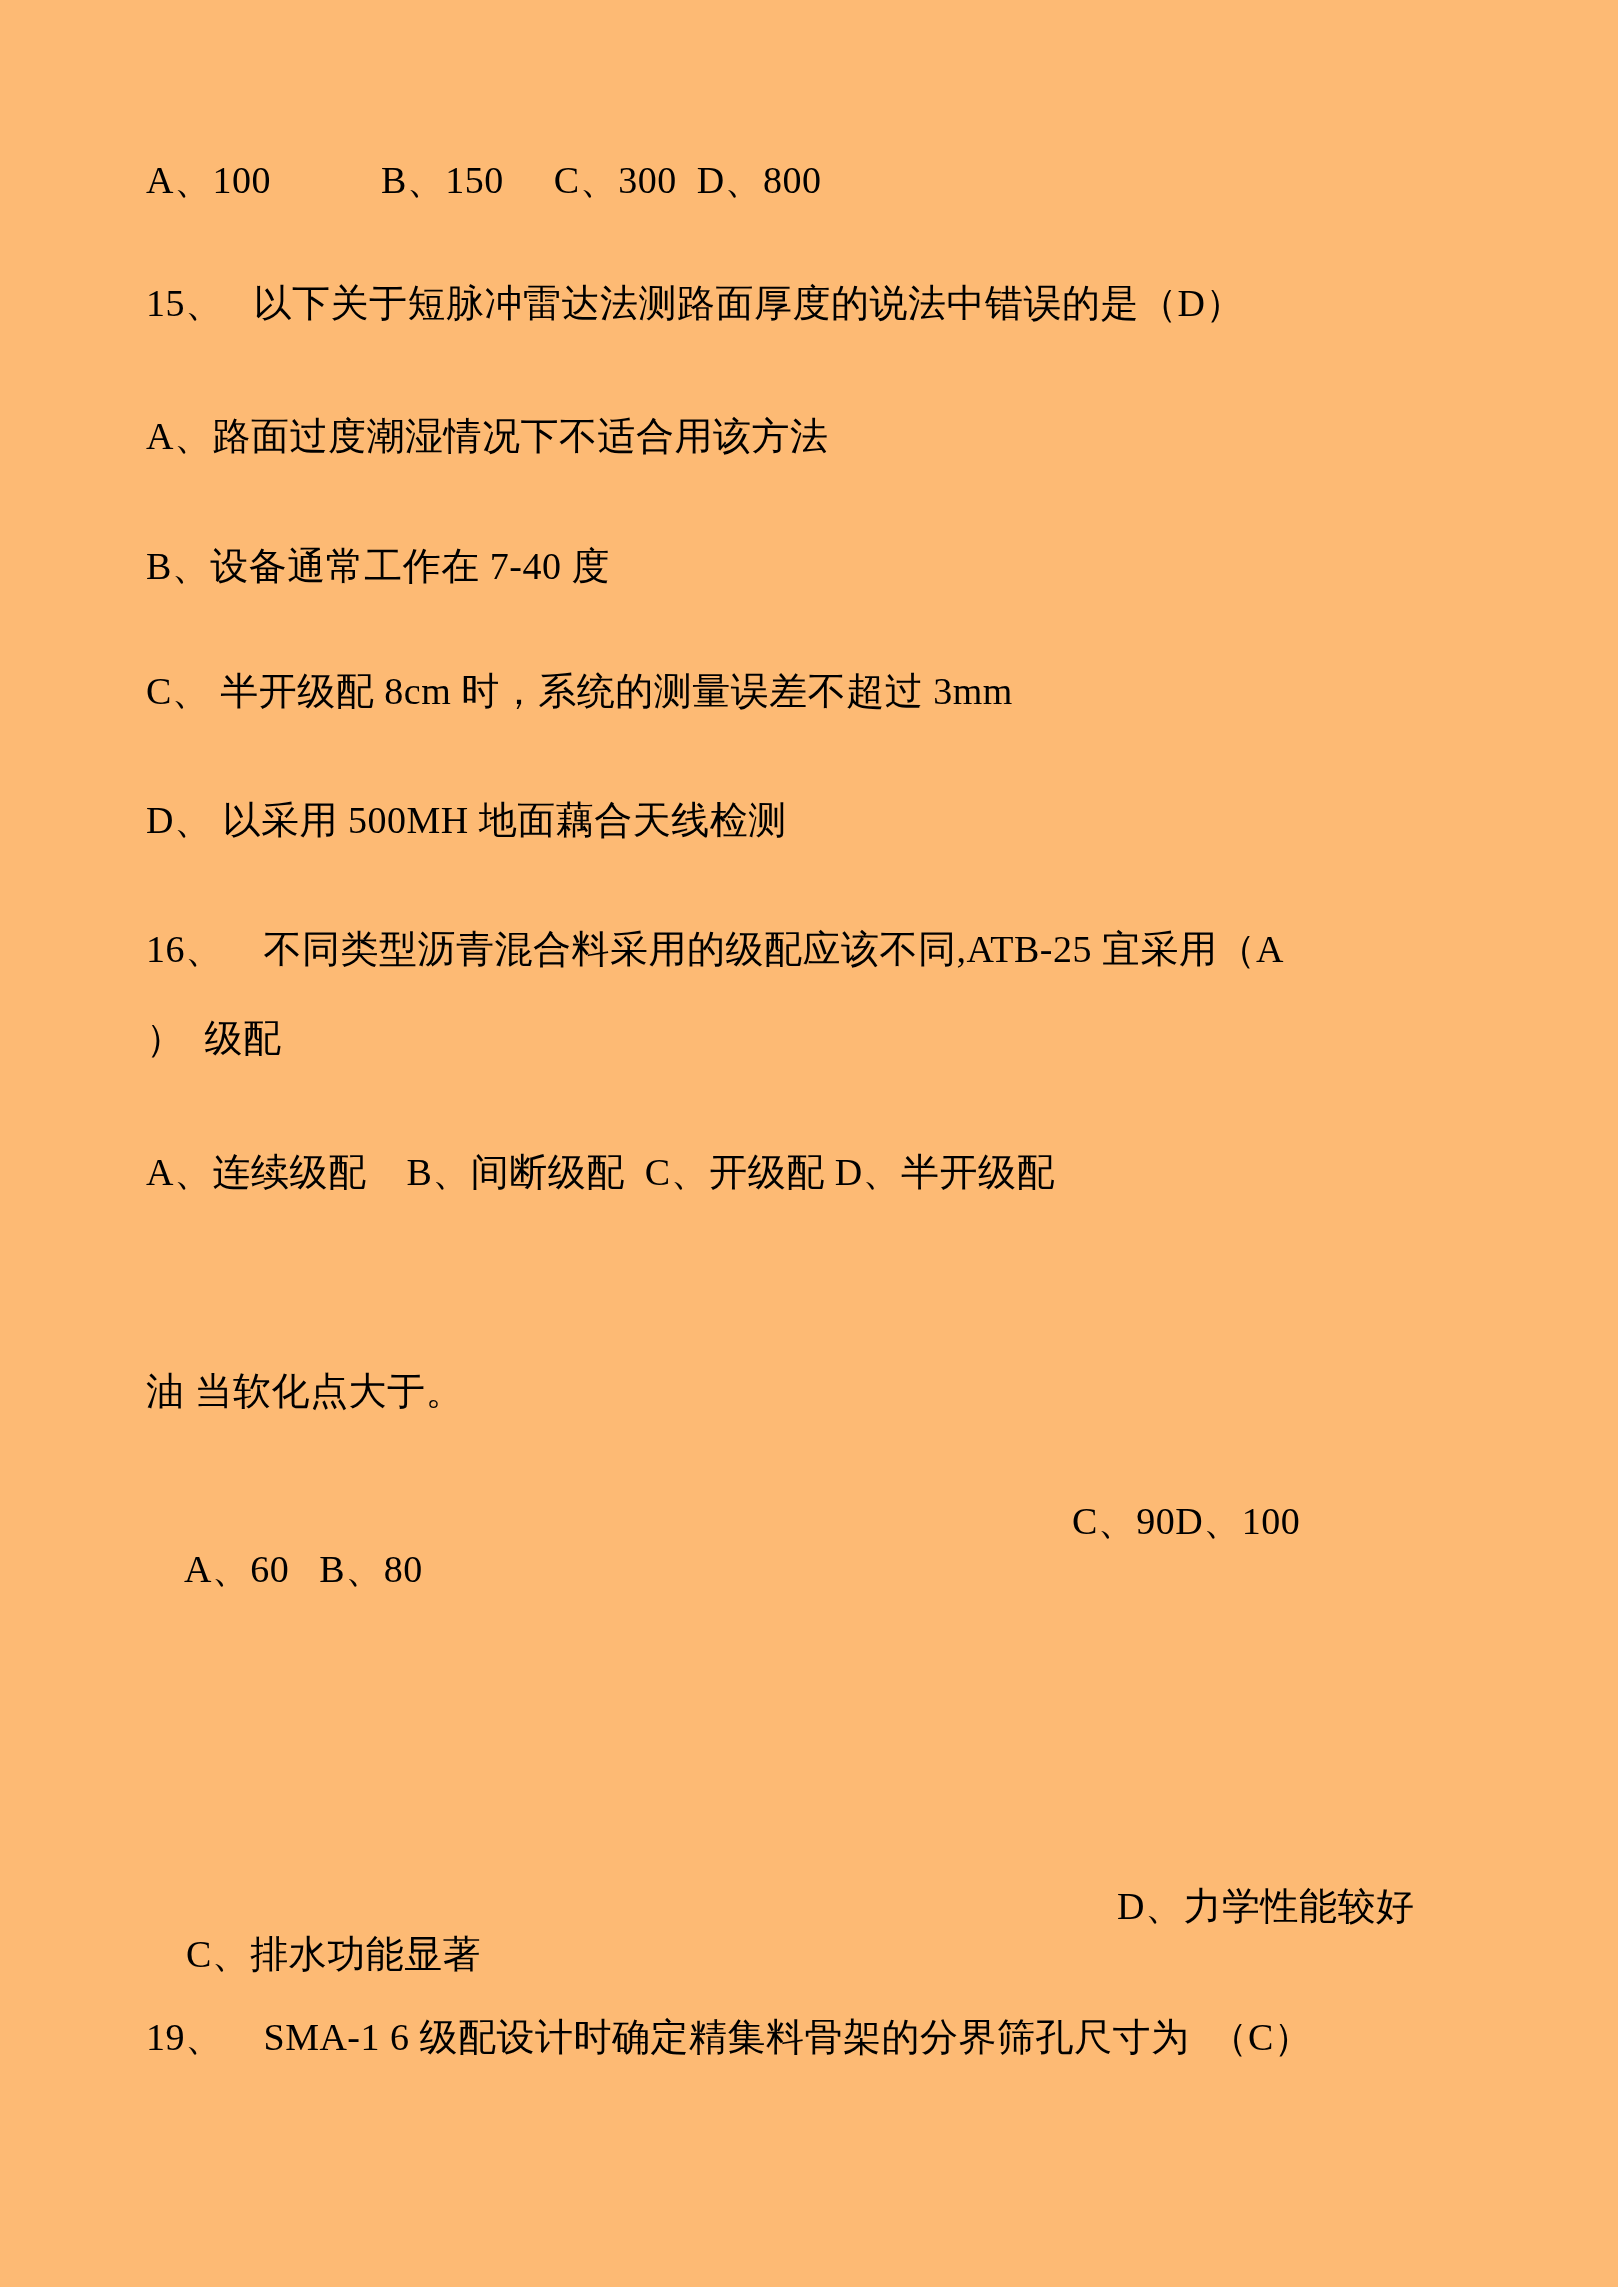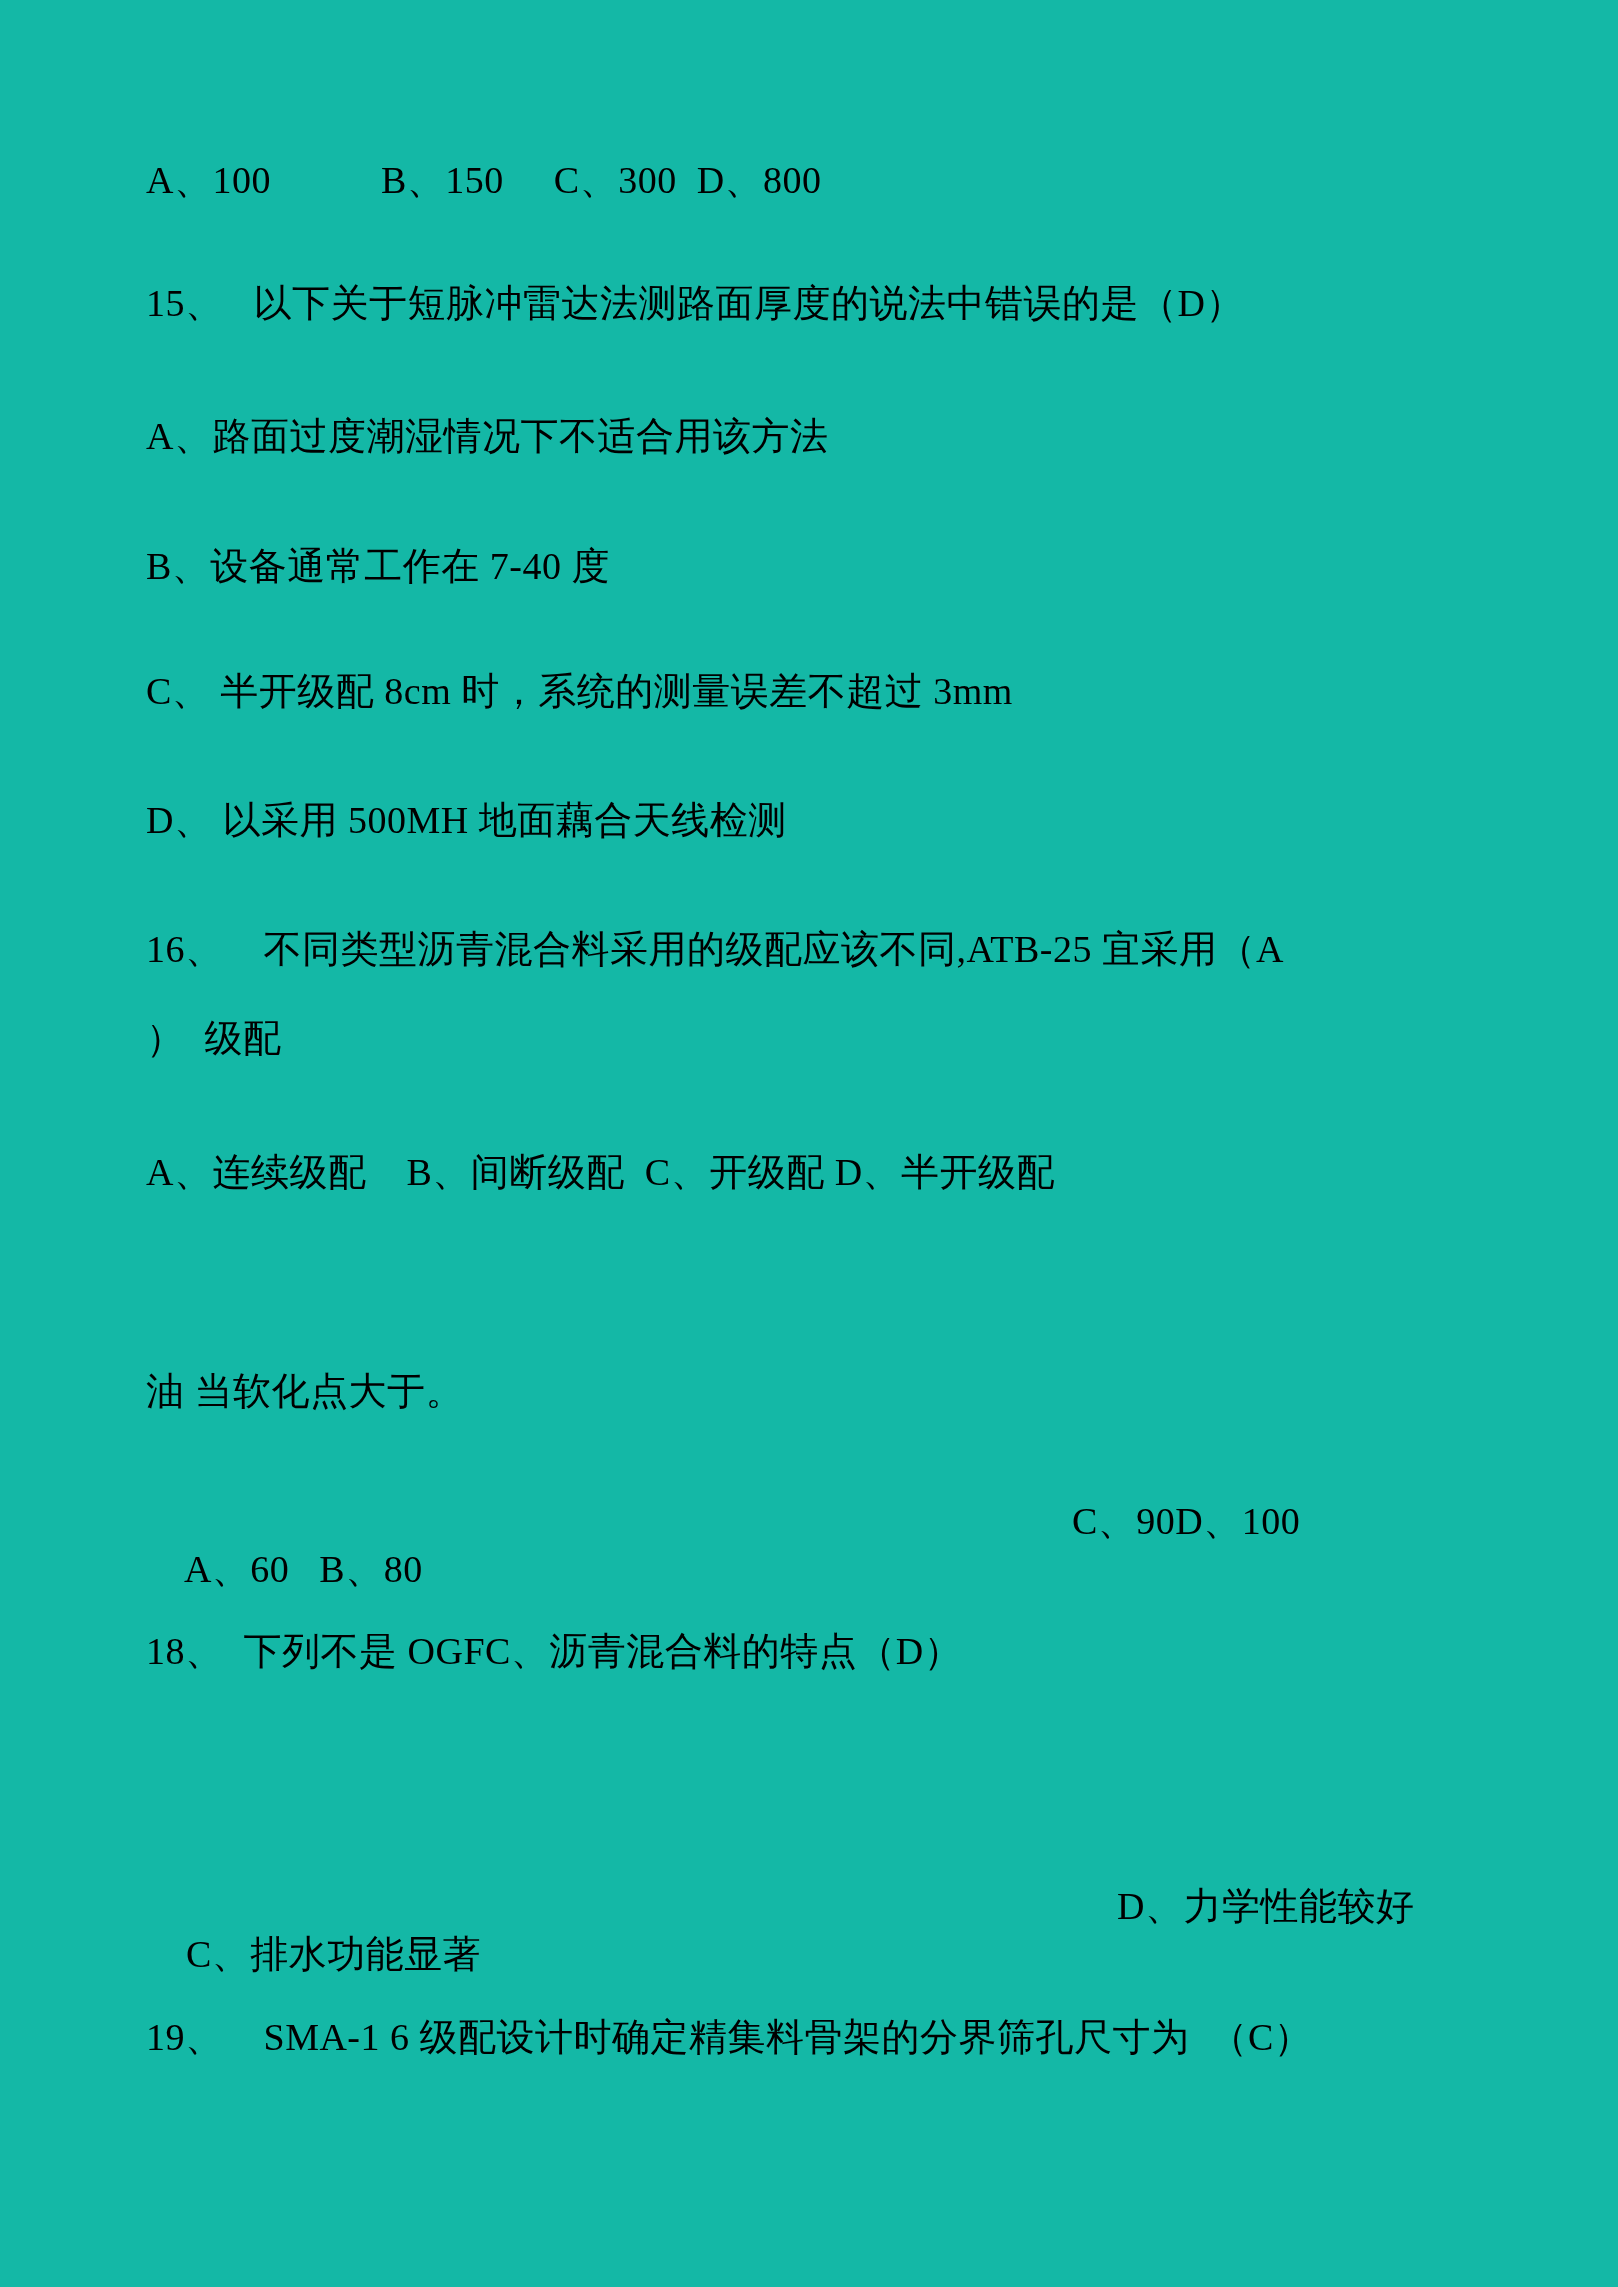--- a/index.html
+++ b/index.html
@@ -4,21 +4,21 @@
 <style>
   html, body {
     margin: 0;
     padding: 0;
     background: #ffffff;
   }
   .page {
     position: relative;
     width: 1619px;
     height: 2288px;
-    background: #14b8a6;
+    background: #fdba74;
     color: #000000;
     font-family: "Liberation Serif", "DejaVu Serif", serif;
     overflow: hidden;
   }
   .line {
     position: absolute;
     left: 0;
     width: 1619px;
     box-sizing: border-box;
     padding-left: 146px;
@@ -57,21 +57,20 @@
   <div class="line" style="top:1015px">）  级配</div>
 
 
   <div class="line" style="top:1368px">油 当软化点大于。</div>
 
   <div class="line" style="top:1498px">
     <span>A、60   B、80</span>
     <span class="col2" style="left:1072px">C、90D、100</span>
   </div>
 
-  <div class="line" style="top:1628px">18、  下列不是 OGFC、沥青混合料的特点（D）</div>
 
 
   <div class="line" style="top:1883px">
     <span>C、排水功能显著</span>
     <span class="col2" style="left:1117px">D、力学性能较好</span>
   </div>
 
   <div class="line" style="top:2014px">19、    SMA-1 6 级配设计时确定精集料骨架的分界筛孔尺寸为  （C）</div>
 
 </div>

